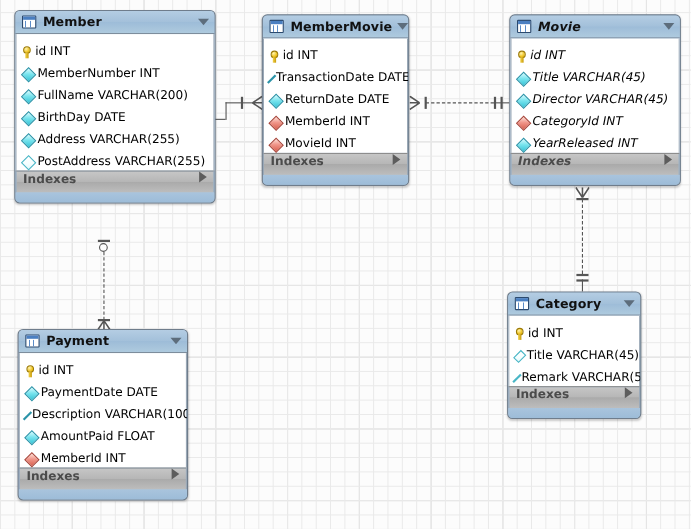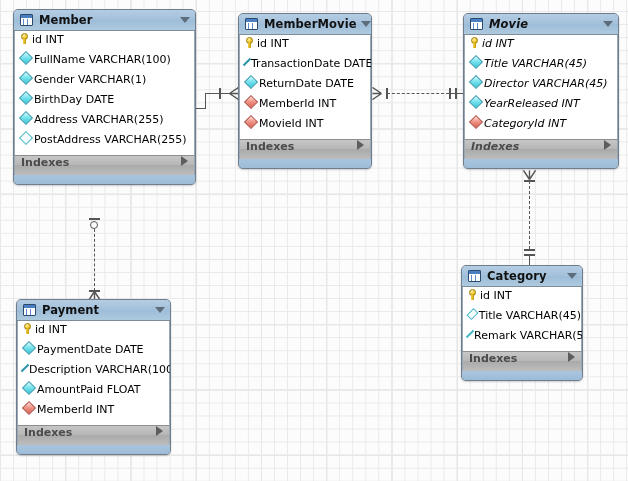--- a/index.html
+++ b/index.html
@@ -67,21 +67,21 @@
     margin-left:4px;
   }
   .tbl-body{
     background:#ffffff;
     border-left:1px solid #9aa8b6;
     border-right:1px solid #9aa8b6;
     padding:2px 0 2px 0;
   }
   .fld{
     height:20px;
-    display:flex;align-items:flex-start;
+    display:flex;align-items:flex-end;
     padding-left:5px;
     white-space:nowrap;
   }
   .fld-lbl{
     font-size:11px;color:#000;margin-left:3px;
     font-family:"DejaVu Sans","Liberation Sans",sans-serif;
   }
 
   
   .ic{flex:0 0 auto;width:11px;height:11px;position:relative;}
@@ -231,25 +231,25 @@
           <span class="tbl-nm">Member</span>
           <span class="caret-dn"></span>
         </div>
         <div class="tbl-body">
           <div class="fld">
             <span class="ic ic-key"></span>
             <span class="fld-lbl">id INT</span>
           </div>
           <div class="fld">
             <span class="dia dia-cyan"></span>
-            <span class="fld-lbl">FullName VARCHAR(100)</span>
-          </div>
-          <div class="fld">
-            <span class="dia dia-cyan"></span>
-            <span class="fld-lbl">Gender VARCHAR(1)</span>
+            <span class="fld-lbl">MemberNumber INT</span>
+          </div>
+          <div class="fld">
+            <span class="dia dia-cyan"></span>
+            <span class="fld-lbl">FullName VARCHAR(200)</span>
           </div>
           <div class="fld">
             <span class="dia dia-cyan"></span>
             <span class="fld-lbl">BirthDay DATE</span>
           </div>
           <div class="fld">
             <span class="dia dia-cyan"></span>
             <span class="fld-lbl">Address VARCHAR(255)</span>
           </div>
           <div class="fld">
@@ -310,27 +310,27 @@
           </div>
           <div class="fld">
             <span class="dia dia-cyan"></span>
             <span class="fld-lbl">Title VARCHAR(45)</span>
           </div>
           <div class="fld">
             <span class="dia dia-cyan"></span>
             <span class="fld-lbl">Director VARCHAR(45)</span>
           </div>
           <div class="fld">
-            <span class="dia dia-cyan"></span>
-            <span class="fld-lbl">YearReleased INT</span>
-          </div>
-          <div class="fld">
             <span class="dia dia-red"></span>
             <span class="fld-lbl">CategoryId INT</span>
           </div>
+          <div class="fld">
+            <span class="dia dia-cyan"></span>
+            <span class="fld-lbl">YearReleased INT</span>
+          </div>
         </div>
         <div class="tbl-idx">
           <span class="idx-lbl">Indexes</span>
           <span class="caret-rt"></span>
         </div>
         <div class="tbl-ft"></div>
       </div>
       <div class="tbl" style="left: 16px; top: 299px; width: 155px;">
         <div class="tbl-hd">
           <span class="tbl-ico"></span>

